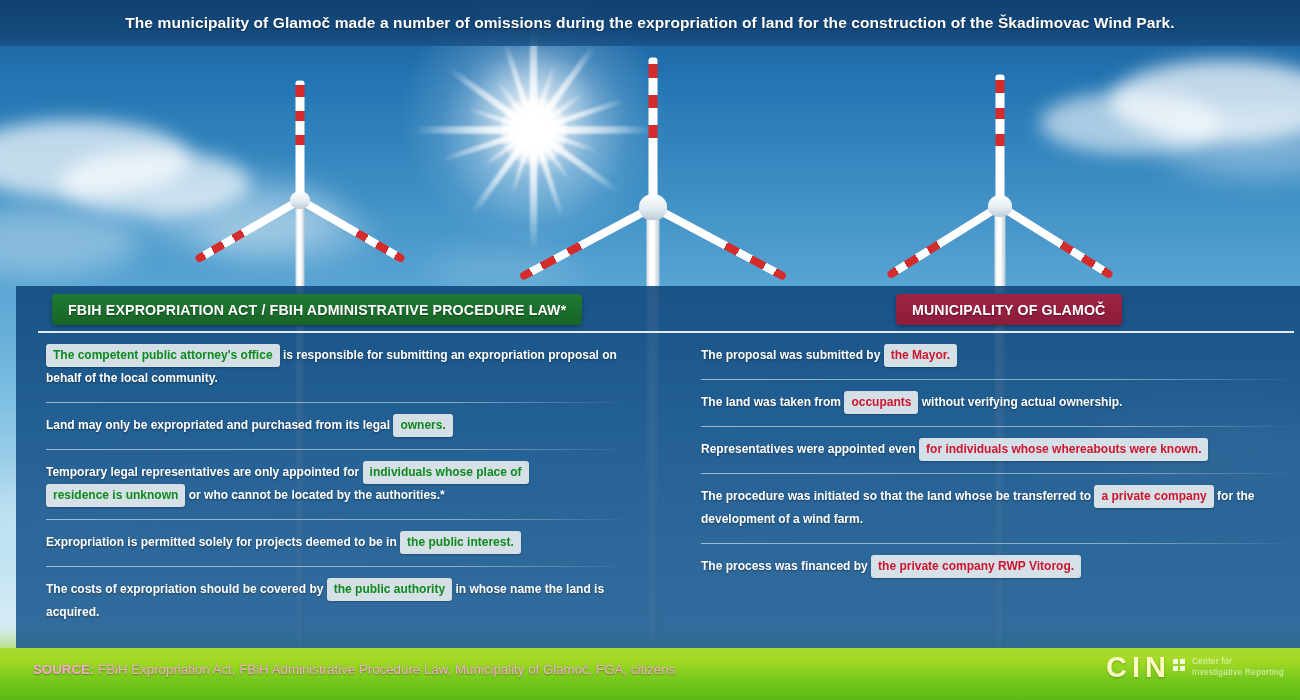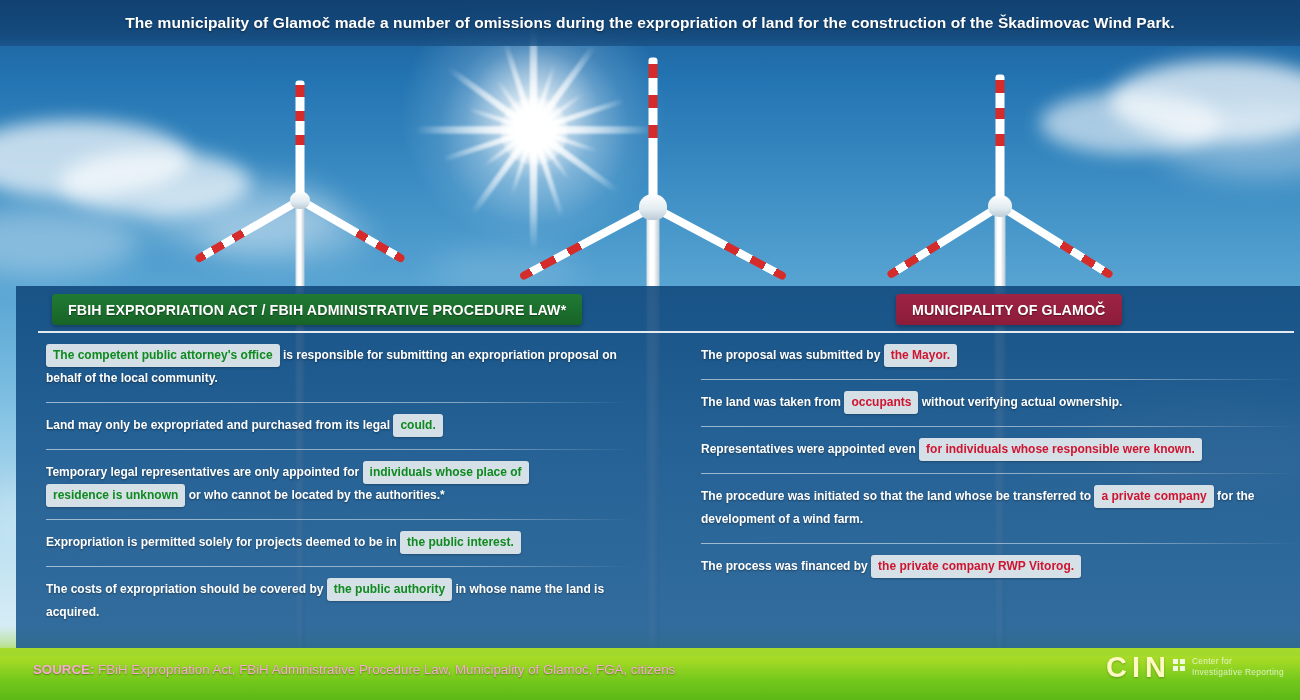--- a/index.html
+++ b/index.html
@@ -269,30 +269,30 @@
   <div class="panel">
     <div class="panel-hdr">
       <div class="badge green" style="background: linear-gradient(rgb(31, 122, 51) 0%, rgb(24, 100, 40) 100%);">FBIH EXPROPRIATION ACT / FBIH ADMINISTRATIVE PROCEDURE LAW*</div>
       <div class="badge red" style="background: linear-gradient(rgb(158, 35, 68) 0%, rgb(140, 28, 58) 100%);">MUNICIPALITY OF GLAMOČ</div>
       <div class="hdr-underline"></div>
     </div>
 
     <div class="cols">
       <div class="col left" id="col-left">
           <div class="row"><mark class="g">The competent public attorney's office</mark><span class="txt"> is responsible for submitting an expropriation proposal on behalf of the local community.</span></div>
-          <div class="row"><span class="txt">Land may only be expropriated and purchased from its legal </span><mark class="g">could.</mark></div>
+          <div class="row"><span class="txt">Land may only be expropriated and purchased from its legal </span><mark class="g">owners.</mark></div>
           <div class="row"><span class="txt">Temporary legal representatives are only appointed for </span><mark class="g">individuals whose place of</mark><span class="txt"> </span><mark class="g">residence is unknown</mark><span class="txt"> or who cannot be located by the authorities.*</span></div>
           <div class="row"><span class="txt">Expropriation is permitted solely for projects deemed to be in </span><mark class="g">the public interest.</mark></div>
           <div class="row"><span class="txt">The costs of expropriation should be covered by </span><mark class="g">the public authority</mark><span class="txt"> in whose name the land is acquired.</span></div>
         </div>
       <div class="col gap"></div>
       <div class="col right" id="col-right">
           <div class="row"><span class="txt">The proposal was submitted by </span><mark class="r">the Mayor.</mark></div>
           <div class="row"><span class="txt">The land was taken from </span><mark class="r">occupants</mark><span class="txt"> without verifying actual ownership.</span></div>
-          <div class="row"><span class="txt">Representatives were appointed even </span><mark class="r">for individuals whose responsible were known.</mark></div>
+          <div class="row"><span class="txt">Representatives were appointed even </span><mark class="r">for individuals whose whereabouts were known.</mark></div>
           <div class="row"><span class="txt">The procedure was initiated so that the land whose be transferred to </span><mark class="r">a private company</mark><span class="txt"> for the development of a wind farm.</span></div>
           <div class="row"><span class="txt">The process was financed by </span><mark class="r">the private company RWP Vitorog.</mark></div>
         </div>
     </div>
   </div>
 
   <div class="source">
     <b>SOURCE:</b><span> FBiH Expropriation Act, FBiH Administrative Procedure Law, Municipality of Glamoč, FGA, citizens</span>
   </div>
 

